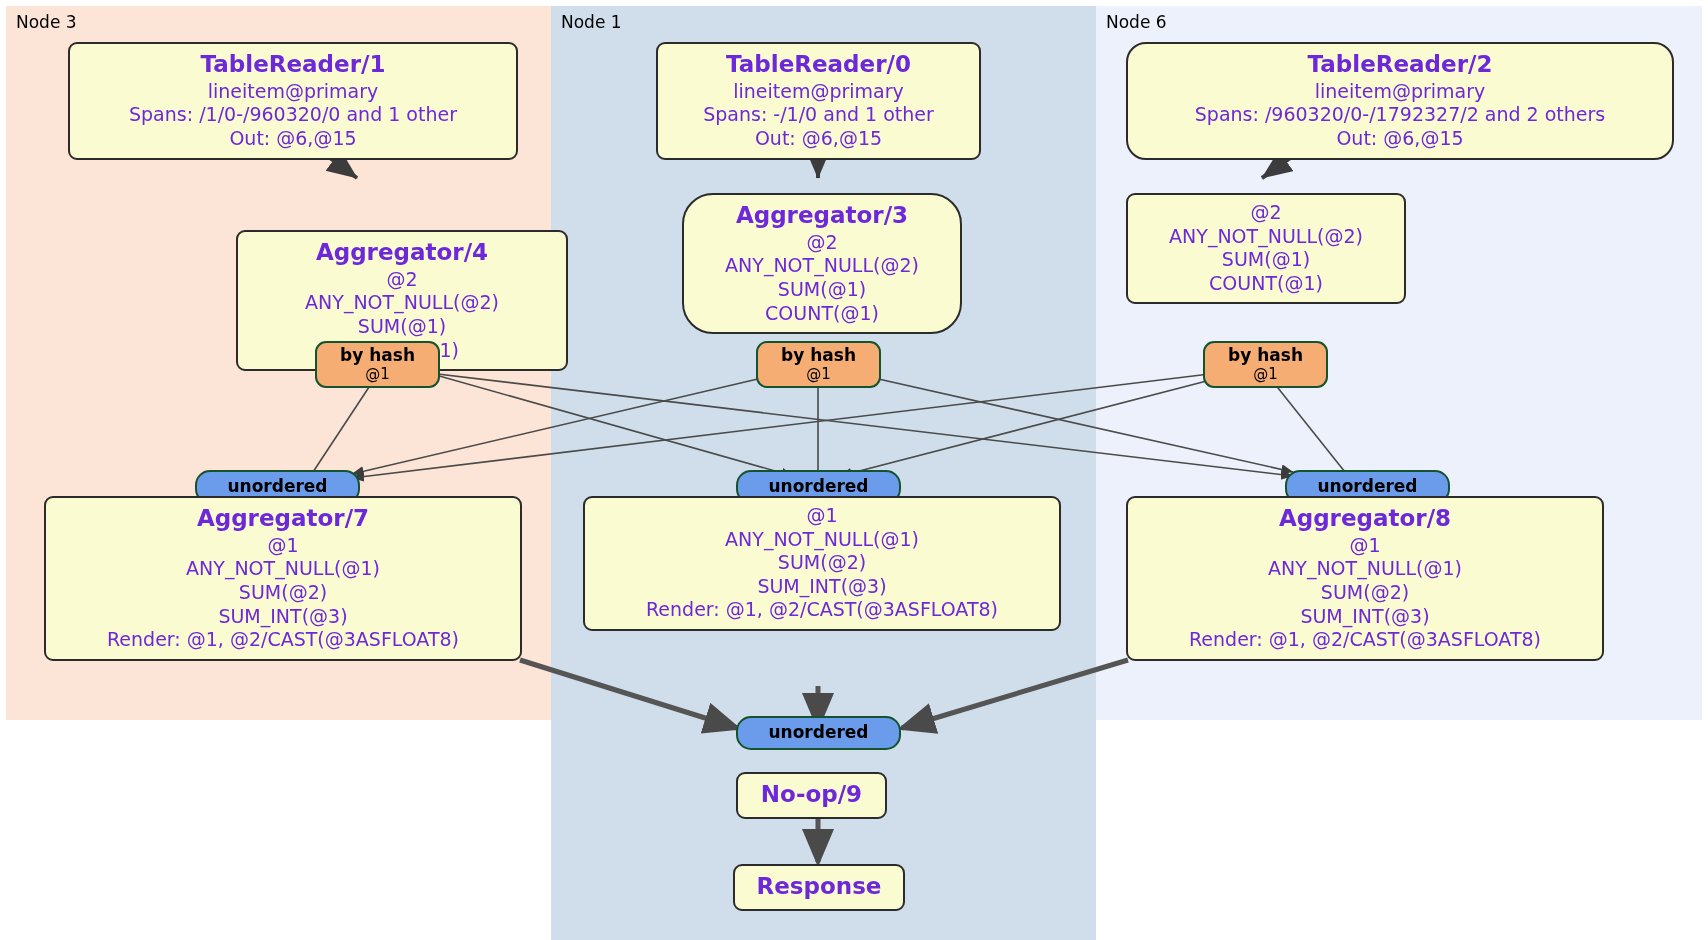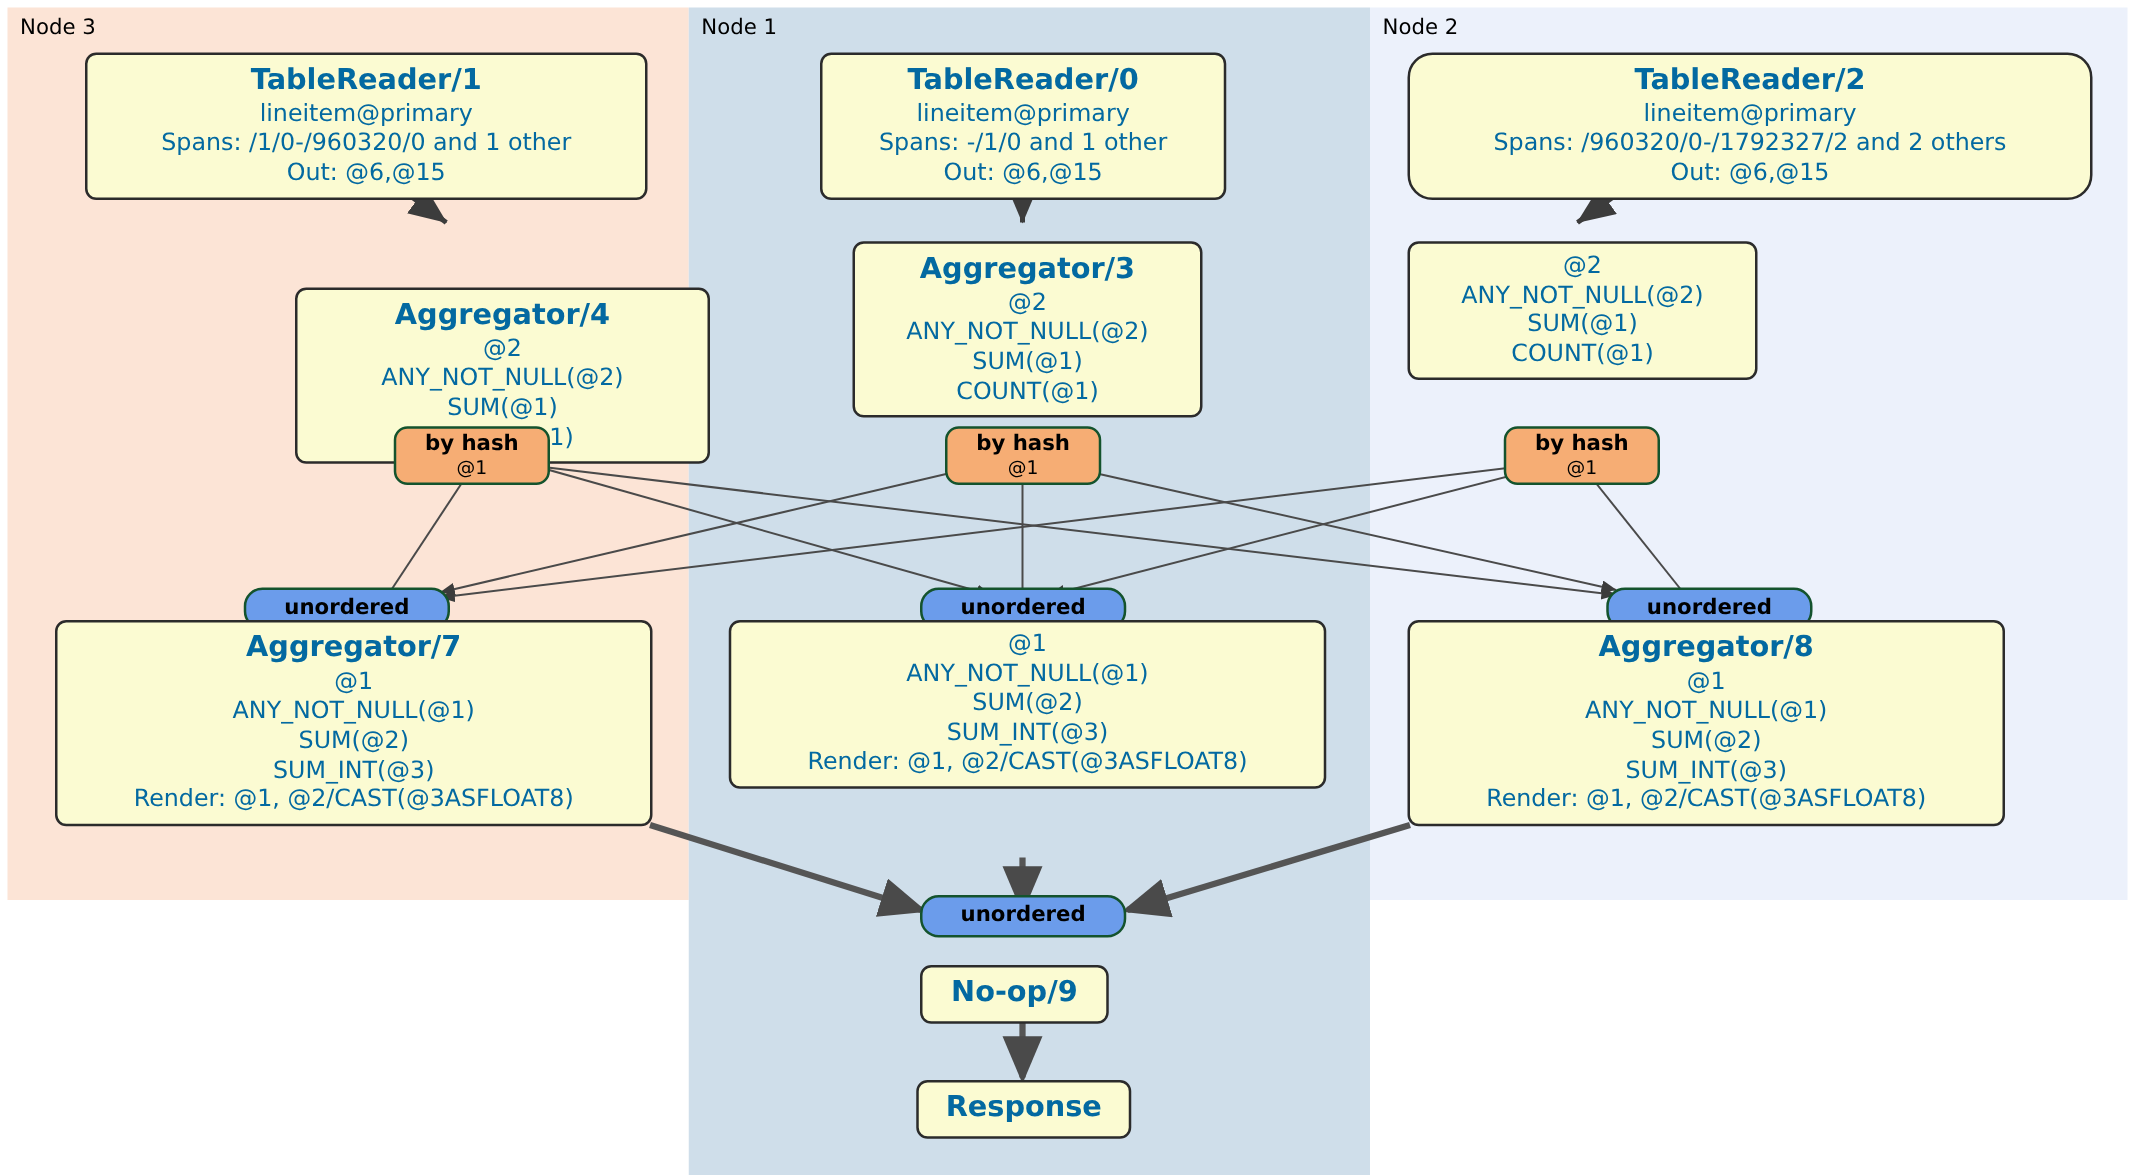--- a/index.html
+++ b/index.html
@@ -42,21 +42,21 @@
     pointer-events: none;
   }
 
   .box {
     position: absolute;
     box-sizing: border-box;
     background: #fbfbd2;
     border: 2px solid #2b2b2b;
     border-radius: 9px;
     text-align: center;
-    color: #0369a1;
+    color: #6d28d9;
     font-size: 19px;
     line-height: 1.24;
     padding: 6px 10px 7px 10px;
     white-space: nowrap;
   }
   .box .title {
     font-weight: bold;
     font-size: 23px;
     line-height: 1.3;
     display: block;
@@ -89,21 +89,21 @@
 
 <div id="canvas">
 
   <div class="panel" id="panel-node3">
     <span class="panel-label">Node 3</span>
   </div>
   <div class="panel" id="panel-node1">
     <span class="panel-label">Node 1</span>
   </div>
   <div class="panel" id="panel-node2">
-    <span class="panel-label">Node 2</span>
+    <span class="panel-label">Node 6</span>
   </div>
 
   <svg id="edges">
     <defs>
       <marker id="arr" markerWidth="9" markerHeight="9" refX="7.4" refY="3.2" orient="auto">
         <path d="M0,0 L7.6,3.2 L0,6.4 z" fill="#3c3c3c"></path>
       </marker>
       <marker id="arrbig" markerWidth="9" markerHeight="9" refX="6.6" refY="3.2" orient="auto">
         <path d="M0,0 L7.6,3.2 L0,6.4 z" fill="#4a4a4a"></path>
       </marker>
@@ -154,21 +154,21 @@
   </div>
 
   <div class="box" style="left:236px; top:193px; width:332px;margin-top:37px;">
     <span class="title">Aggregator/4</span>
     <span class="line">@2</span>
     <span class="line">ANY_NOT_NULL(@2)</span>
     <span class="line">SUM(@1)</span>
     <span class="line">COUNT(@1)</span>
   </div>
 
-  <div class="box" style="left:682px; top:193px; width:280px;">
+  <div class="box" style="left:682px; top:193px; width:280px;border-radius:31px;">
     <span class="title">Aggregator/3</span>
     <span class="line">@2</span>
     <span class="line">ANY_NOT_NULL(@2)</span>
     <span class="line">SUM(@1)</span>
     <span class="line">COUNT(@1)</span>
   </div>
 
   <div class="box" style="left:1126px; top:193px; width:280px;">
     <span class="line">@2</span>
     <span class="line">ANY_NOT_NULL(@2)</span>

